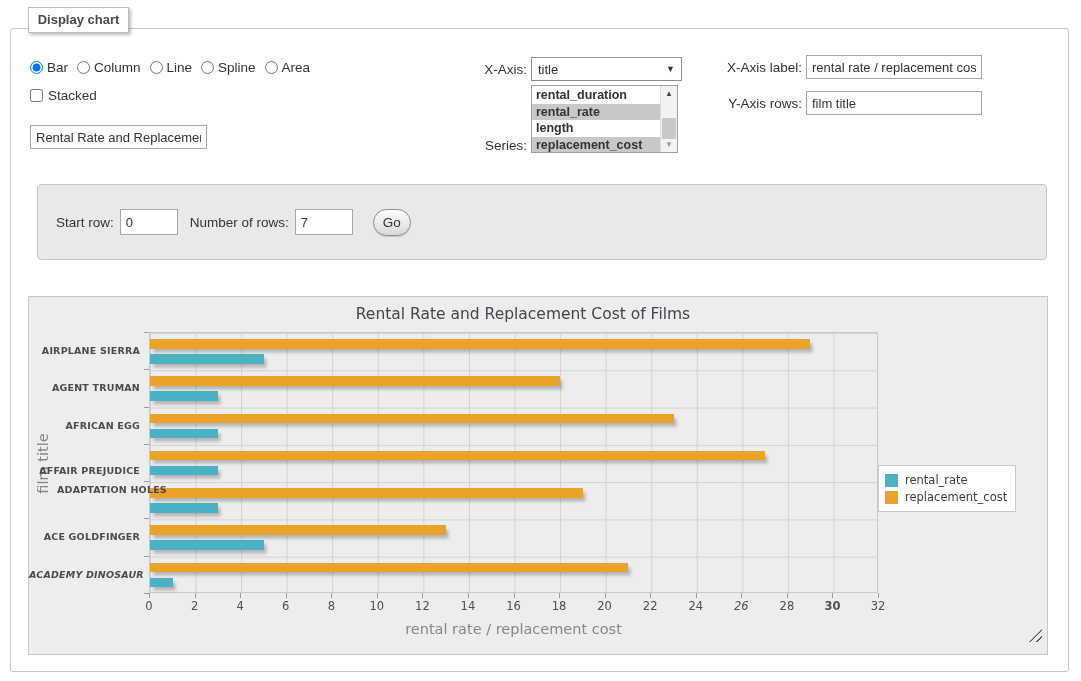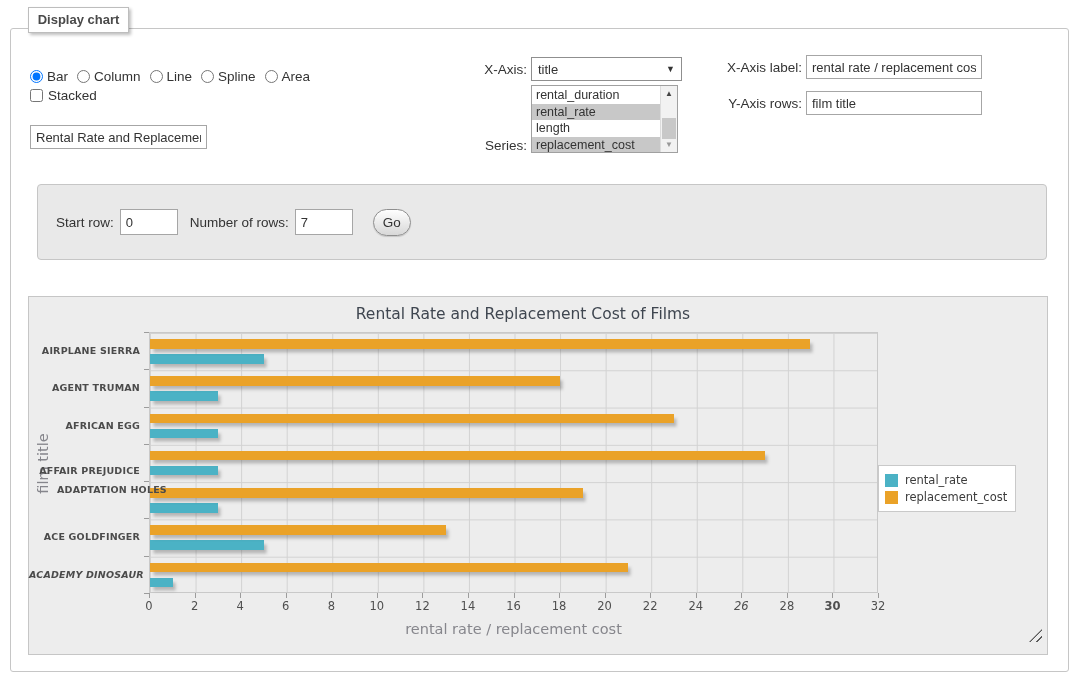--- a/index.html
+++ b/index.html
@@ -8,40 +8,40 @@
           font-family:"Liberation Sans", sans-serif; font-size:13.5px; color:#333; overflow:hidden; }
 
   
   .fieldset-box { position:absolute; left:10px; top:28px; width:1059px; height:644px;
                   border:1px solid #c6c6c6; border-radius:3px; background:#fff; }
   .legend-box { position:absolute; left:28px; top:7px; width:101px; height:26px; line-height:24px;
                 background:#fff; border:1px solid #bdbdbd; box-shadow:2px 2px 3px rgba(0,0,0,0.25);
                 text-align:center; font-weight:bold; font-size:13px; color:#4a4a4a; z-index:3; }
 
   
-  .type-row { position:absolute; left:30px; top:69px; display:flex; align-items:flex-start; z-index:2; }
+  .type-row { position:absolute; left:30px; top:60px; display:flex; align-items:flex-start; z-index:2; }
   .type-row label { display:flex; align-items:center; margin-right:9px; }
   .type-row input { width:13px; height:13px; margin-right:4px; }
   .stacked-row { position:absolute; left:30px; top:88px; display:flex; align-items:center; z-index:2; }
   .stacked-row input { width:13px; height:13px; margin-right:5px; }
 
   input[type=text] { border:1px solid #a6a6a6; background:#fff; font-family:"Liberation Sans",sans-serif;
                      font-size:13px; color:#333; padding:2px 5px; }
   .title-input { position:absolute; left:30px; top:125px; width:177px; height:24px; }
 
   .xaxis-caption { position:absolute; left:440px; top:62px; width:87px; text-align:right; }
   .xaxis-select { position:absolute; left:531px; top:57px; width:151px; height:24px; background:#fff;
                   border:1px solid #8f8f8f; display:flex; align-items:center; padding:0 6px; font-size:13px; }
   .xaxis-select .arrow { margin-left:auto; font-size:9px; color:#333; }
 
   .series-caption { position:absolute; left:440px; top:138px; width:87px; text-align:right; }
   .series-list { position:absolute; left:531px; top:85px; width:147px; height:68px; background:#fff;
                  border:1px solid #a0a0a0; overflow:hidden; font-size:12.5px; }
   .series-options { position:absolute; left:0; top:1px; right:17px; }
-  .series-option { height:16.5px; line-height:16.5px; padding-left:4px; white-space:nowrap; }
+  .series-option { height:16.5px; line-height:16.5px; padding-left:4px; white-space:nowrap;font-weight:bold; }
   .series-option.sel { background:#c8c8c8; }
   .sb { position:absolute; top:0; right:0; bottom:0; width:17px; background:#f2f2f2; border-left:1px solid #dcdcdc; }
   .sb .up,.sb .dn { position:absolute; left:0; right:0; height:15px; text-align:center; font-size:8px; line-height:15px; }
   .sb .up { top:0; color:#444; } .sb .dn { bottom:0; color:#999; }
   .sb .thumb { position:absolute; left:1px; right:1px; top:32px; height:21px; background:#c8c8c8; }
 
   .axislbl-caption { position:absolute; width:90px; text-align:right; left:712px; }
   .axislbl-input { position:absolute; left:806px; width:176px; height:24px; }
 
   

